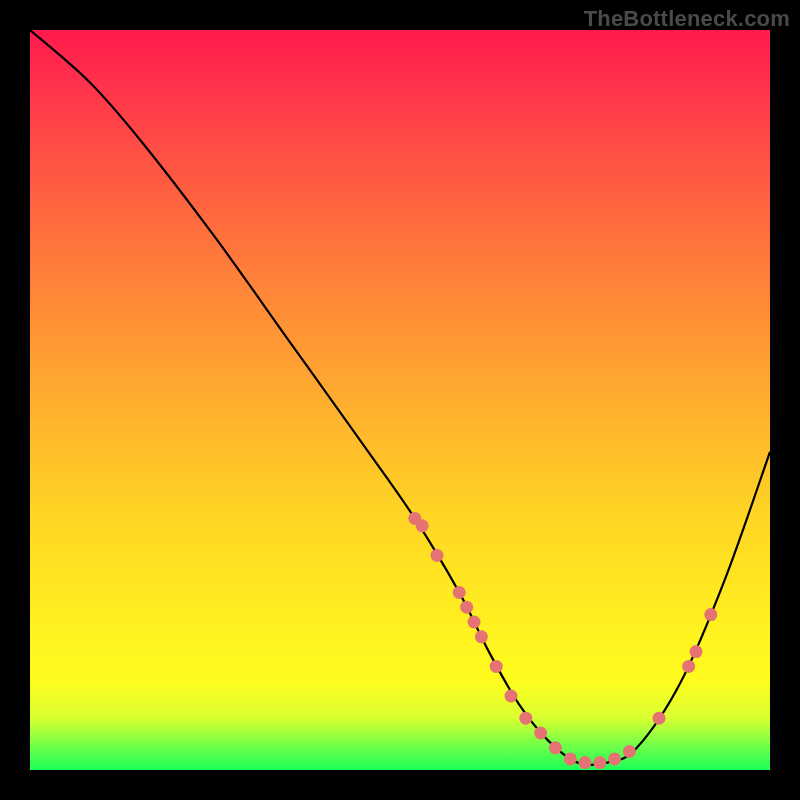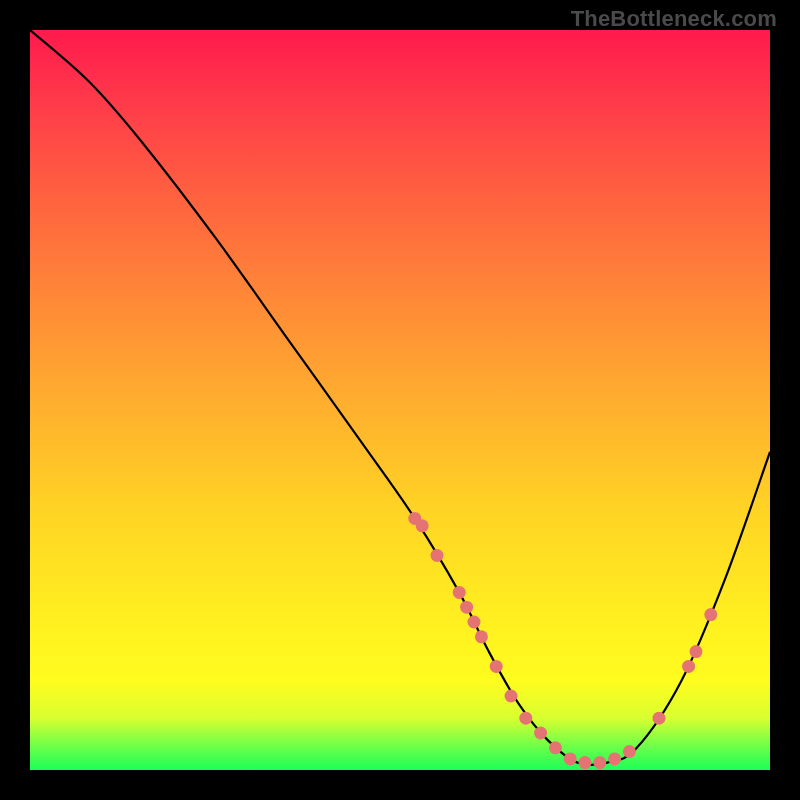--- a/index.html
+++ b/index.html
@@ -32,21 +32,21 @@
       #ffd424 65%,
       #fff020 80%,
       #fffc1e 88%,
       #d8ff30 93%,
       #68ff4a 97%,
       #1cff58 100%);
   }
   .watermark {
     position: absolute;
     top: 6px;
-    right: 23px;
+    right: 10px;
     color: #4a4a4a;
     font-family: Arial, sans-serif;
     font-size: 22px;
     font-weight: bold;
     letter-spacing: 0.2px;
     z-index: 5;
   }
   svg.curve {
     position: absolute;
     left: 0;

